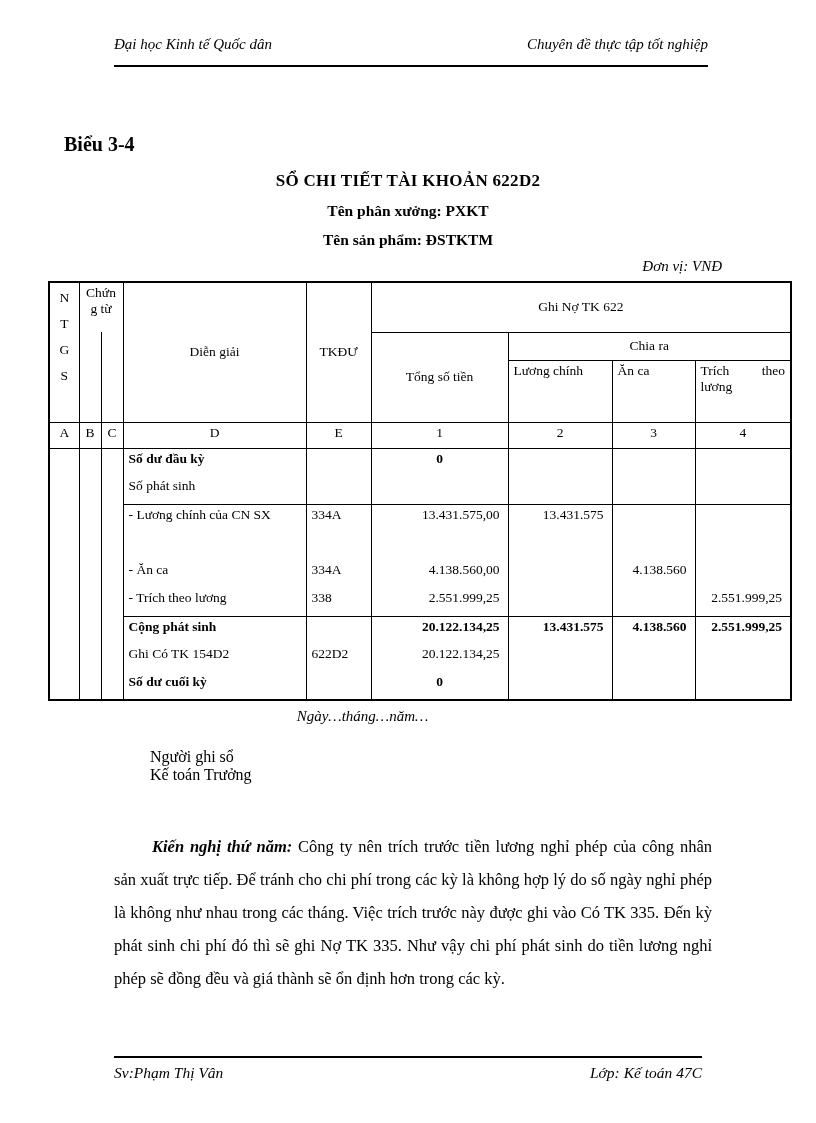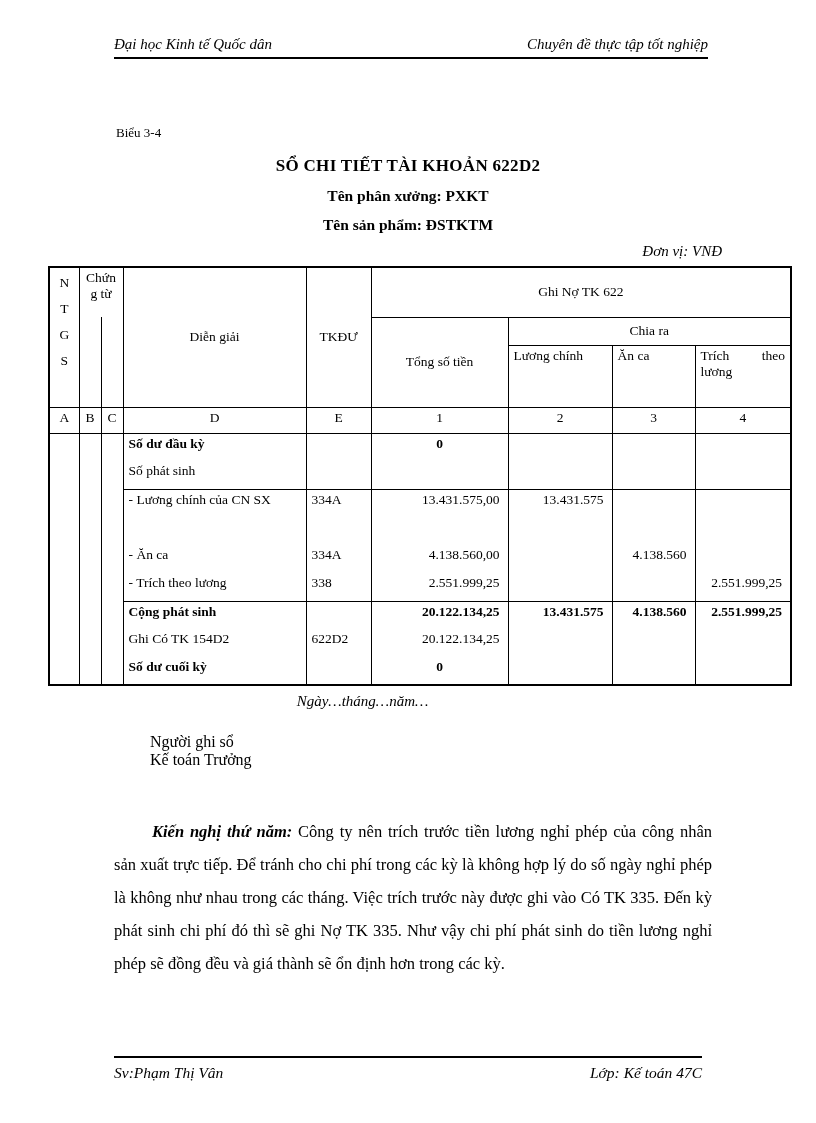--- a/index.html
+++ b/index.html
@@ -9,25 +9,25 @@
     background: #ffffff; color: #000;
     font-family: "Liberation Serif", "DejaVu Serif", serif;
     position: relative; overflow: hidden;
   }
 
   
   .running-head {
     display: flex; justify-content: space-between;
     font-style: italic; font-size: 15px;
     margin: 36px 108px 0 114px;
-    padding-bottom: 4px;
+    padding-bottom: 12px;
     border-bottom: 2px solid #000;
   }
 
-  .figure-label { margin: 66px 0 0 116px; font-weight: normal; font-size: 13px; }
+  .figure-label { margin: 66px 0 0 64px; font-weight: bold; font-size: 20px; }
   .doc-title   { text-align: center; font-weight: bold; font-size: 17px; margin-top: 15px; letter-spacing: .3px; }
   .doc-sub     { text-align: center; font-weight: bold; font-size: 15.5px; margin-top: 11px; }
   .unit-line   { text-align: right; font-style: italic; font-size: 15px; margin: 9px 94px 6px 0; }
 
   
   table.acct { border-collapse: collapse; table-layout: fixed;
     margin-left: 48px; width: 742px; font-size: 13.5px;
     border: 2px solid #000; }
   table.acct td { border-right: 1px solid #000; padding: 2px 5px; vertical-align: top; overflow: hidden; }
   .bb  { border-bottom: 1px solid #000 !important; }

